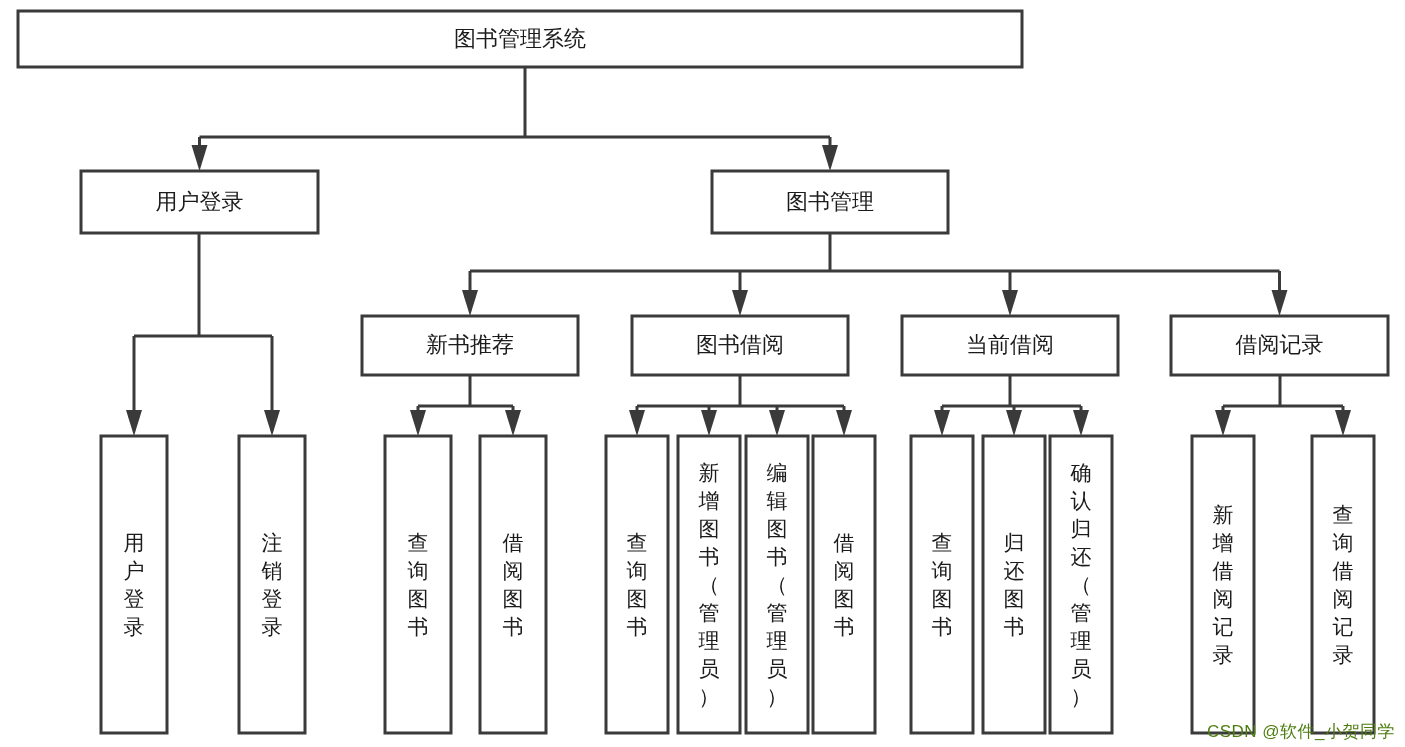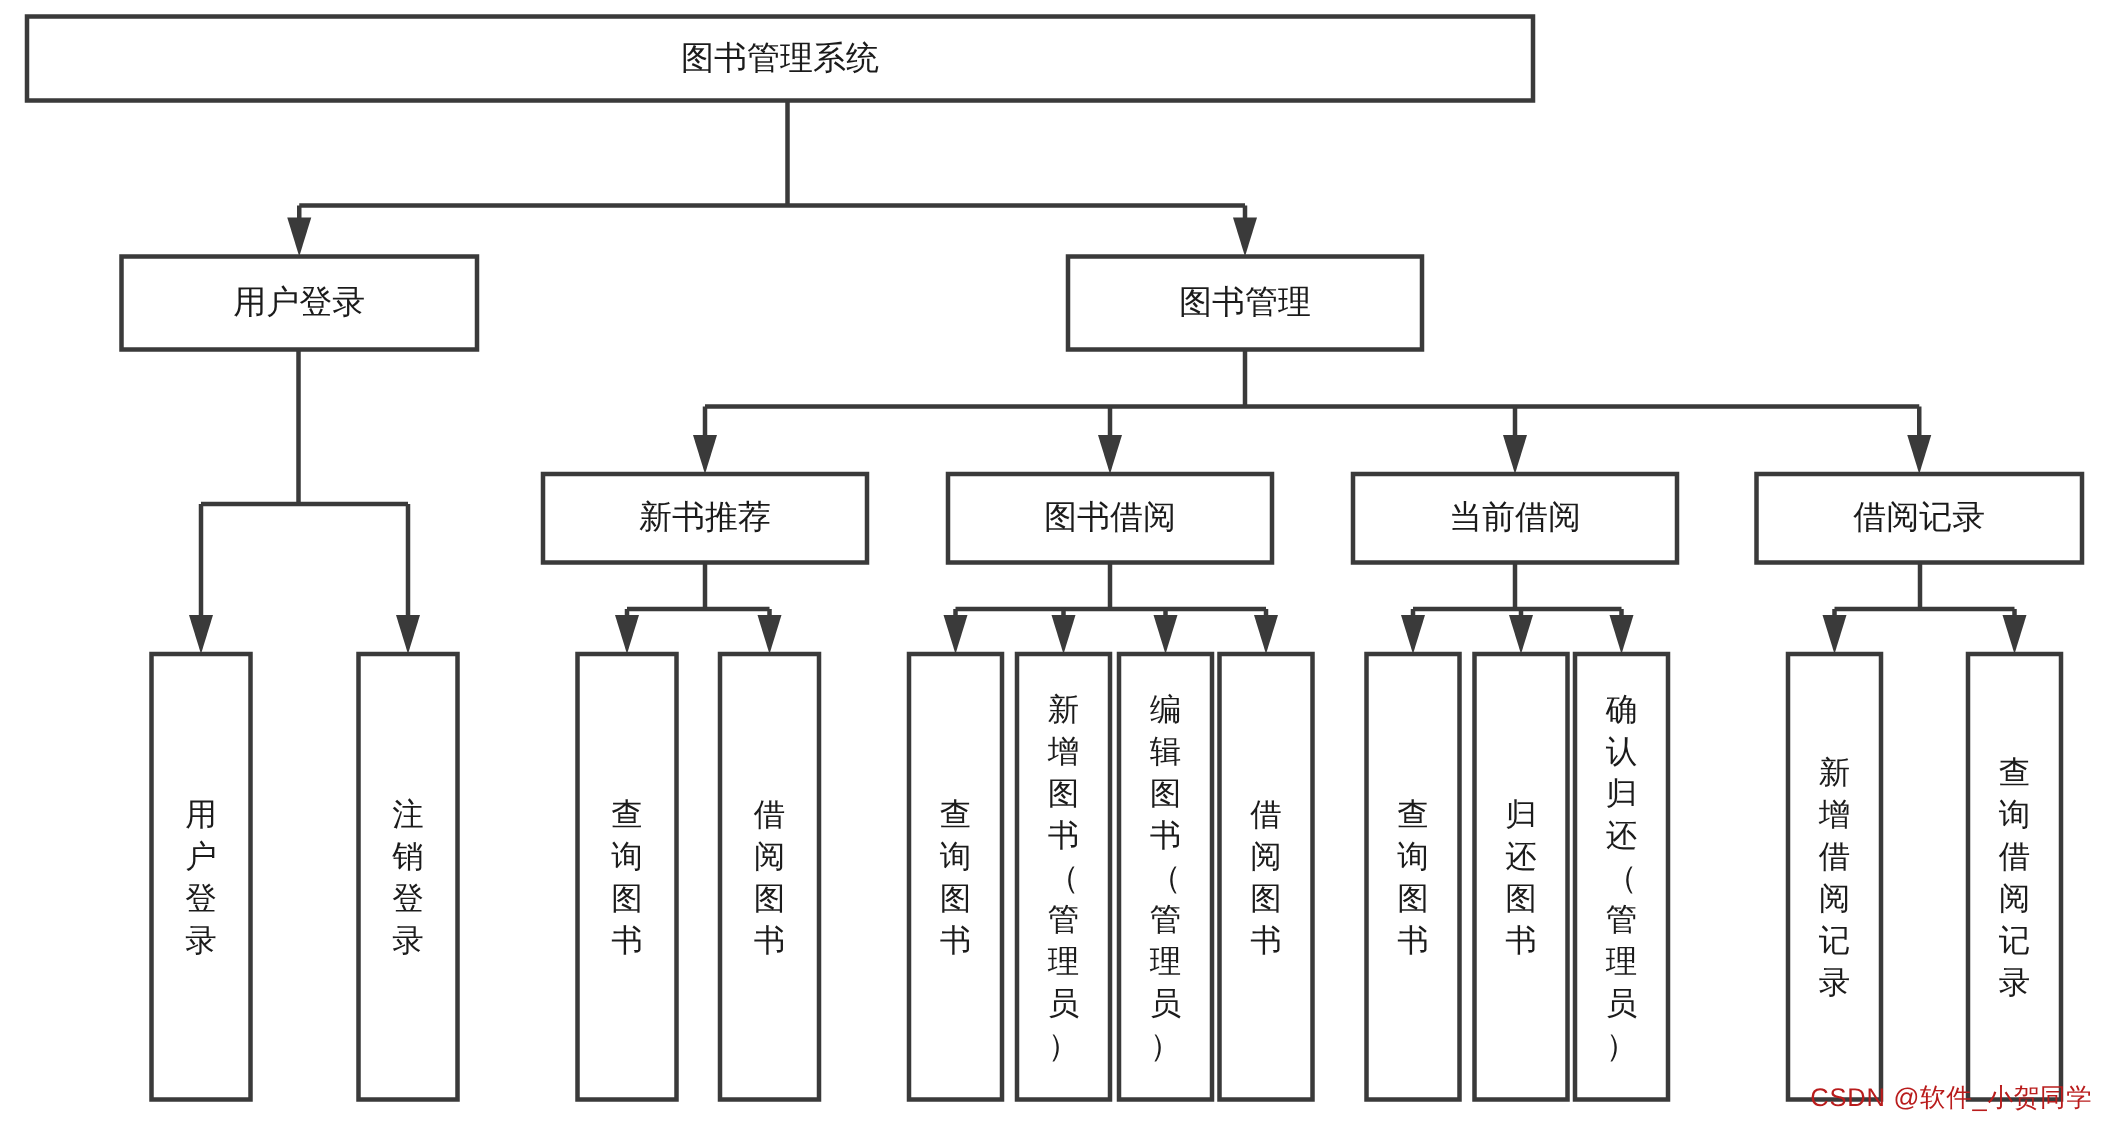--- a/index.html
+++ b/index.html
@@ -52,21 +52,21 @@
   .arrow-head {
     fill: #3a3a3a;
     stroke: none;
   }
   .watermark {
     position: absolute;
     right: 10px;
     bottom: 4px;
     font-family: "Liberation Sans", "DejaVu Sans", sans-serif;
     font-size: 17px;
-    color: #b91c1c;
+    color: #4d7c0f;
     white-space: nowrap;
     letter-spacing: 0.5px;
     user-select: none;
   }
 </style>
 </head>
 <body>
 
 <div id="diagram-root">
   <svg id="flowchart" viewBox="0 0 1405 747" xmlns="http://www.w3.org/2000/svg">

